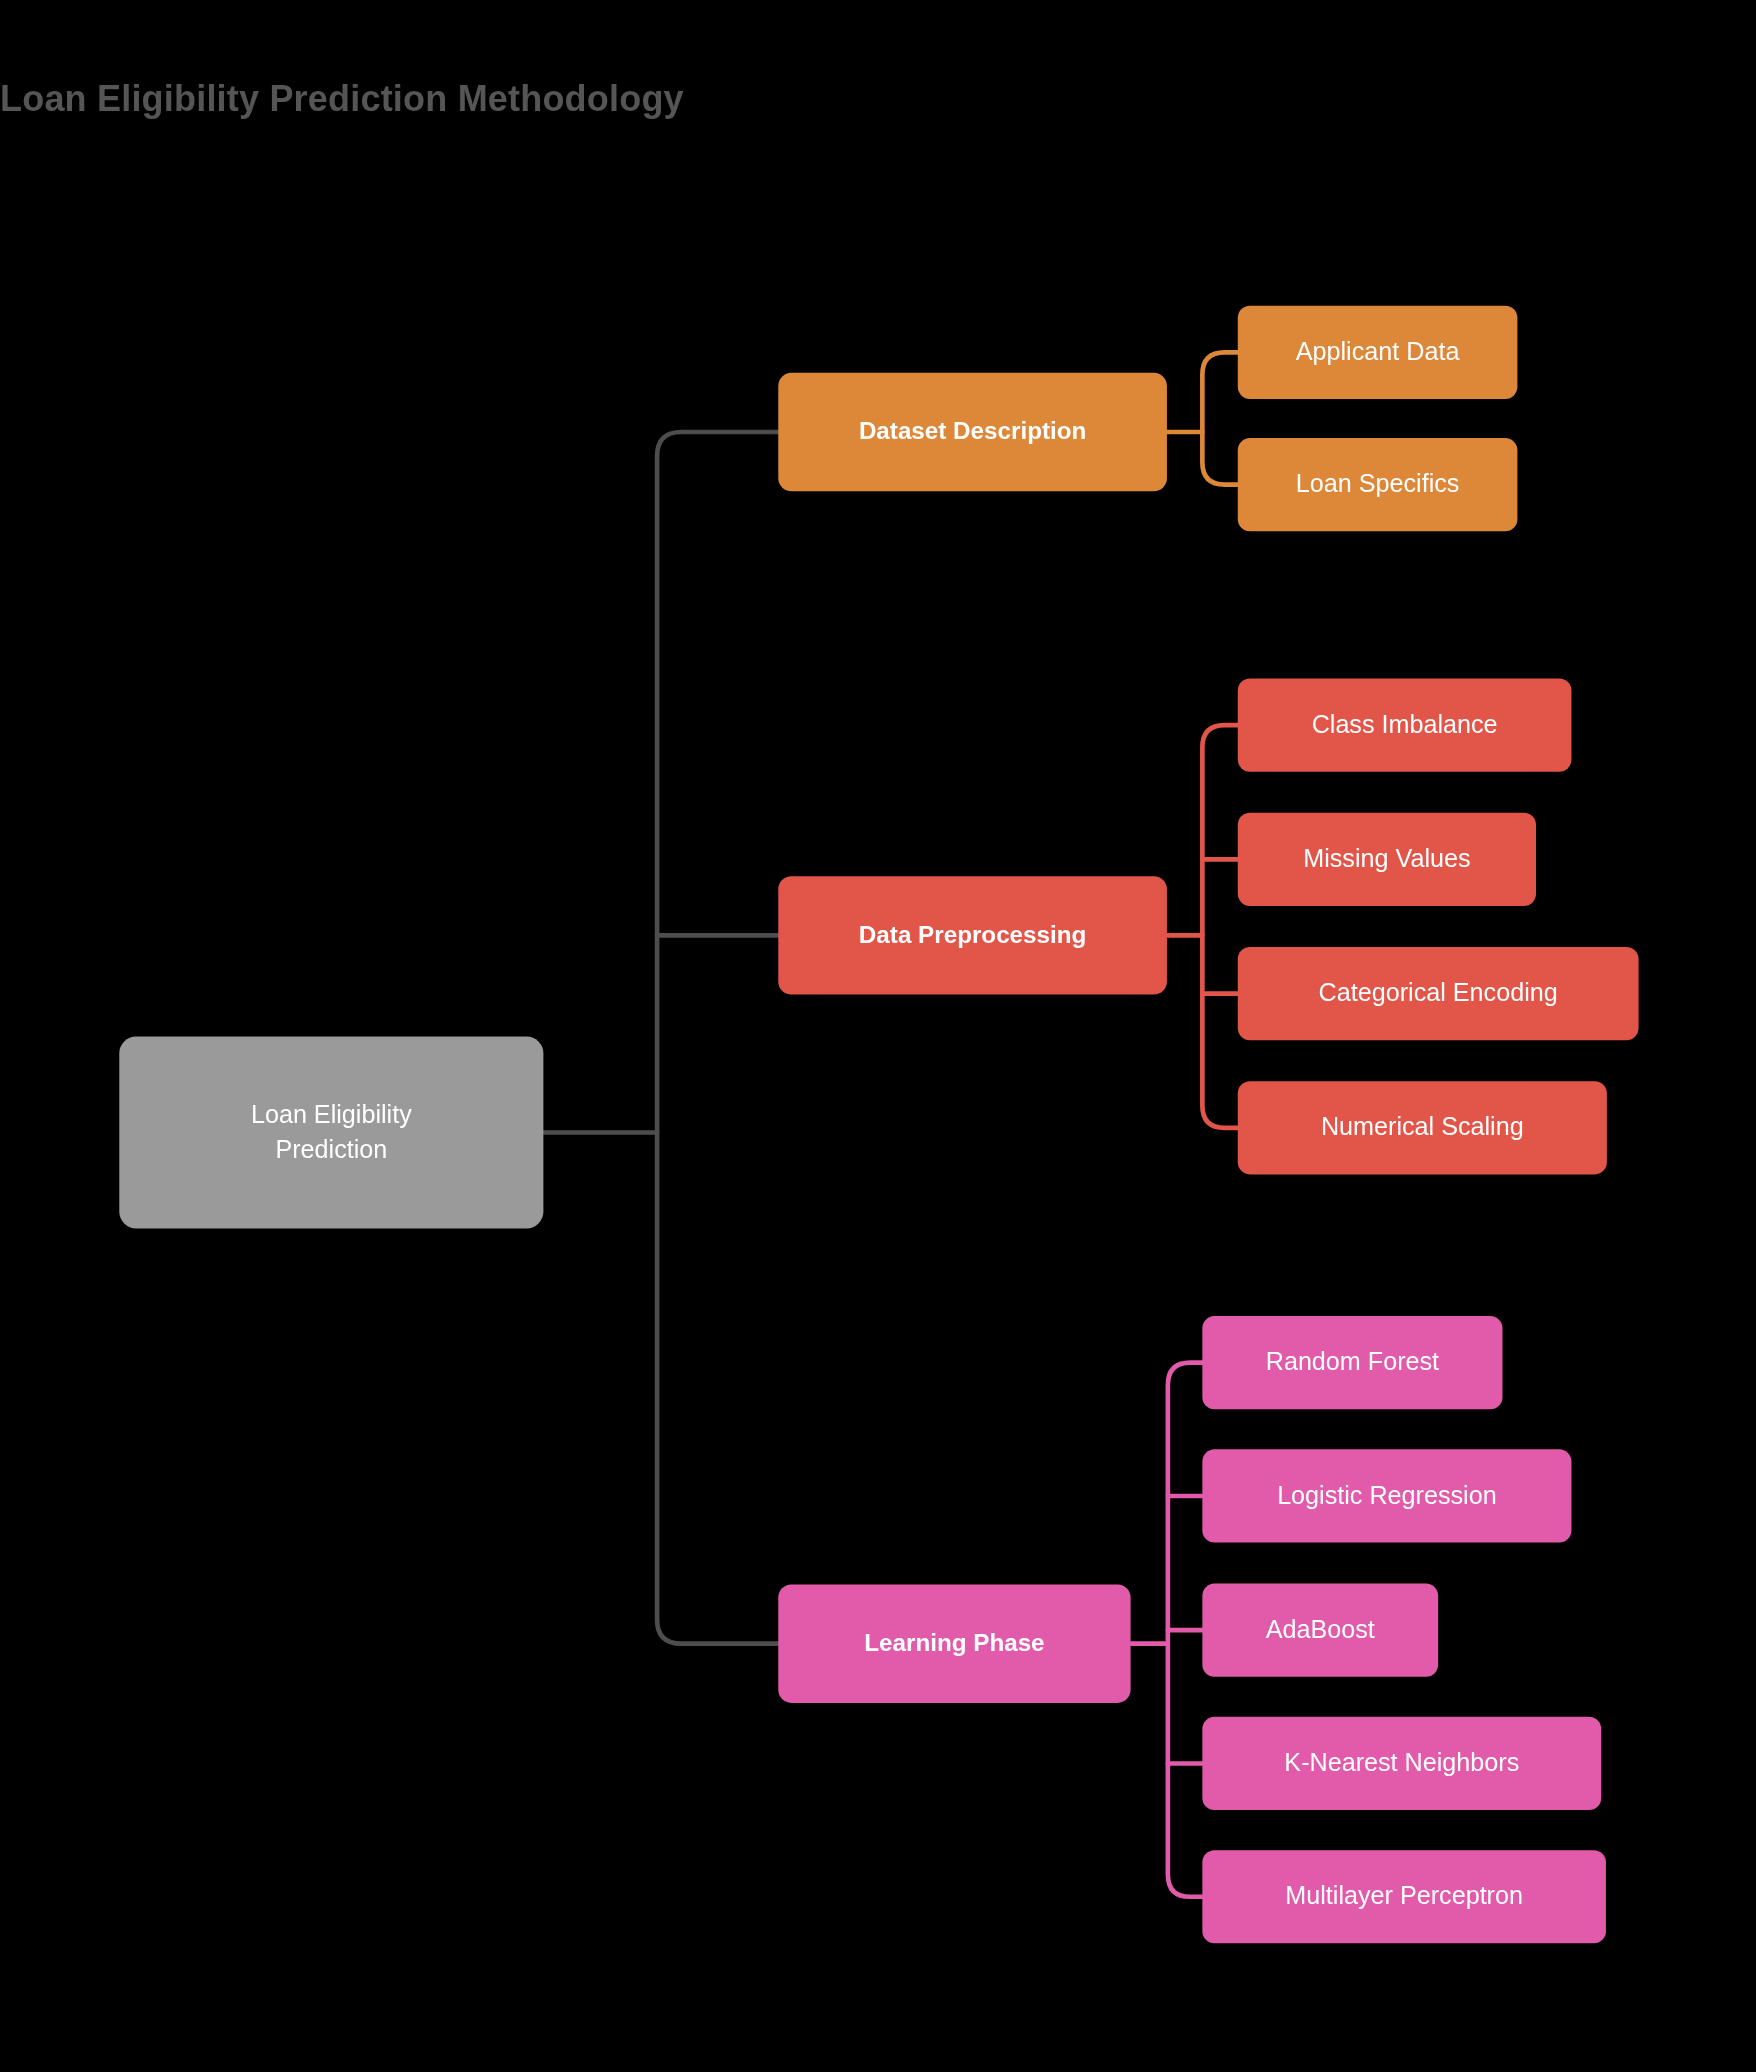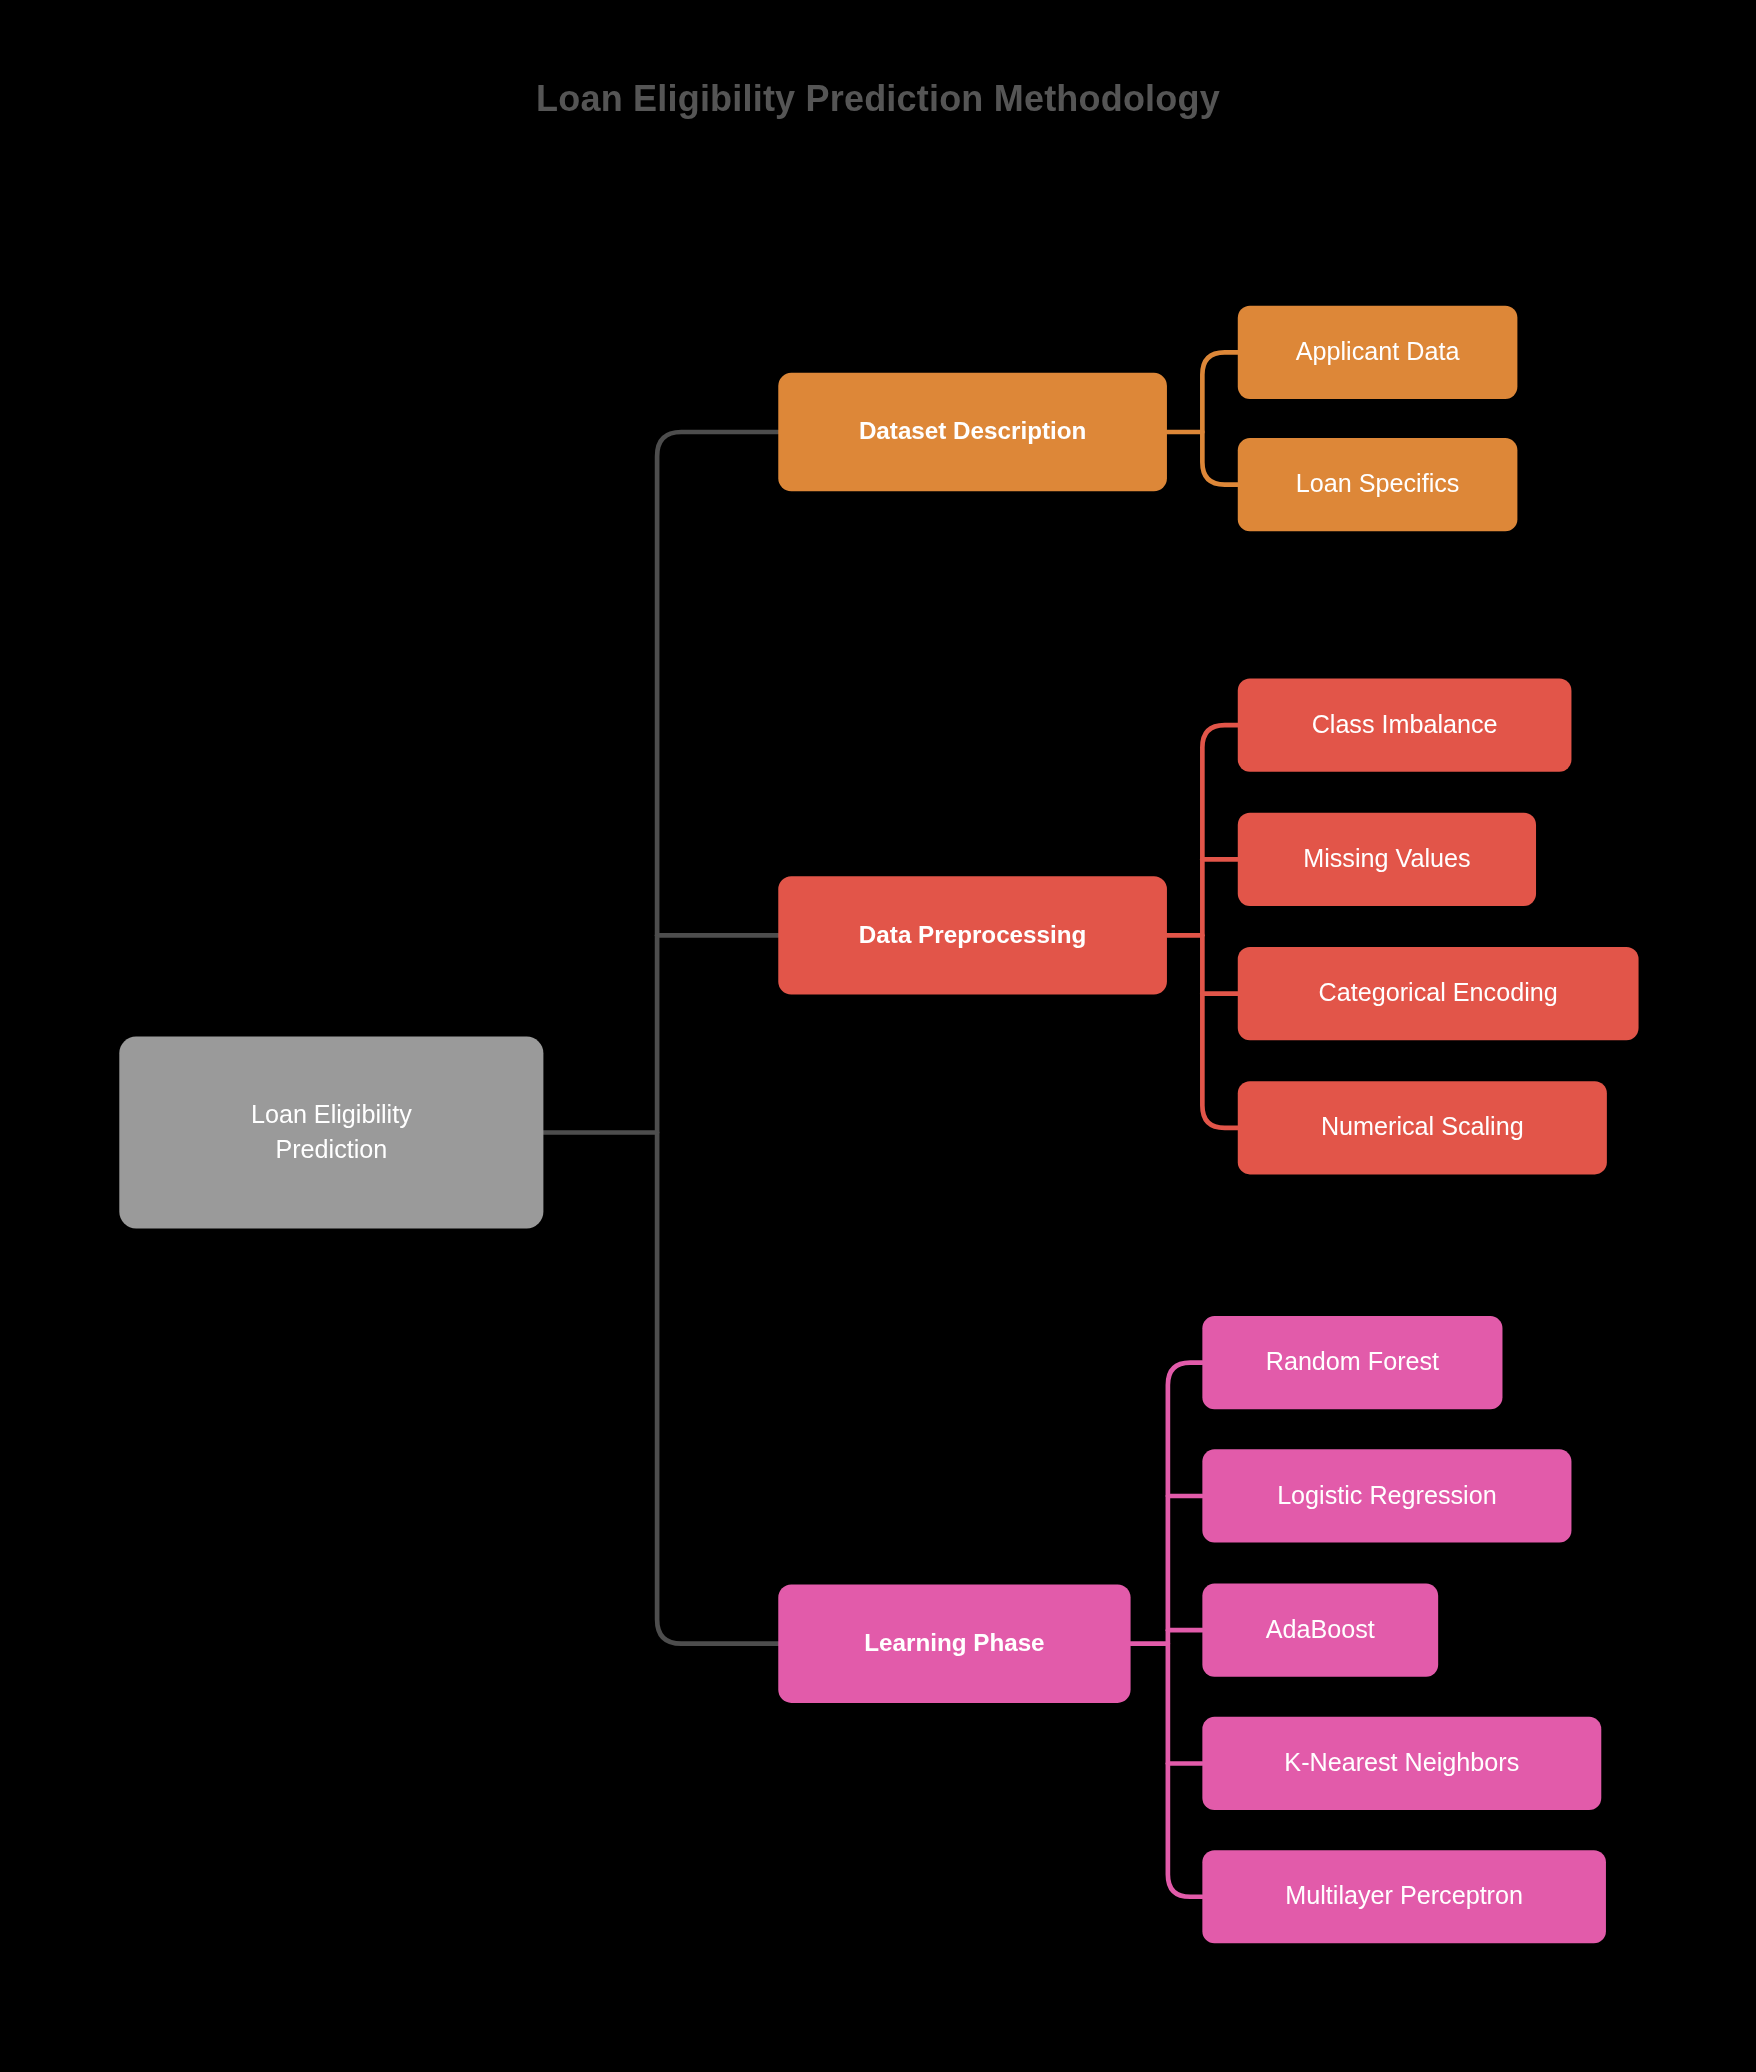--- a/index.html
+++ b/index.html
@@ -20,21 +20,21 @@
     inset: 0;
     width: 1756px;
     height: 2072px;
     display: block;
   }
   .chart-title {
     position: absolute;
     left: 0;
     top: 78px;
     width: 1756px;
-    text-align: center;
+    text-align: left;
     font-family: "Liberation Sans", sans-serif;
     font-size: 36px;
     font-weight: bold;
     color: #555555;
     letter-spacing: 0.2px;
     white-space: nowrap;
   }
   .node-label {
     font-family: "Liberation Sans", sans-serif;
     fill: #ffffff;

